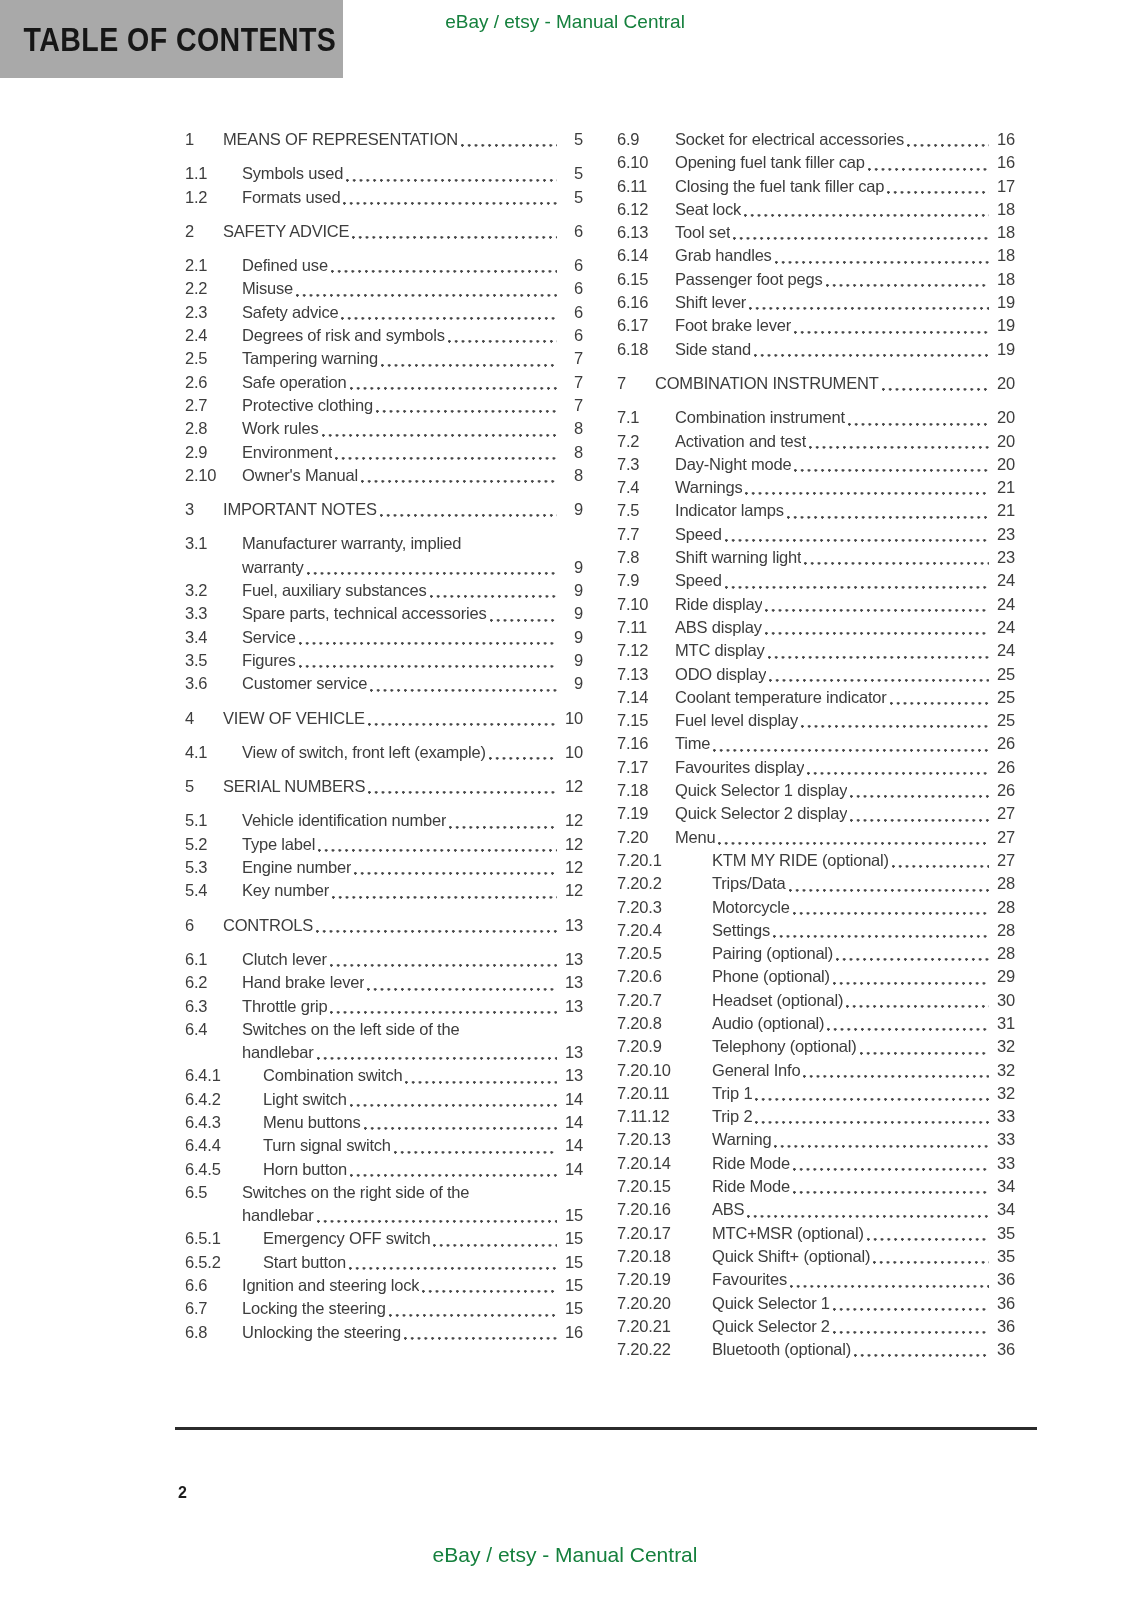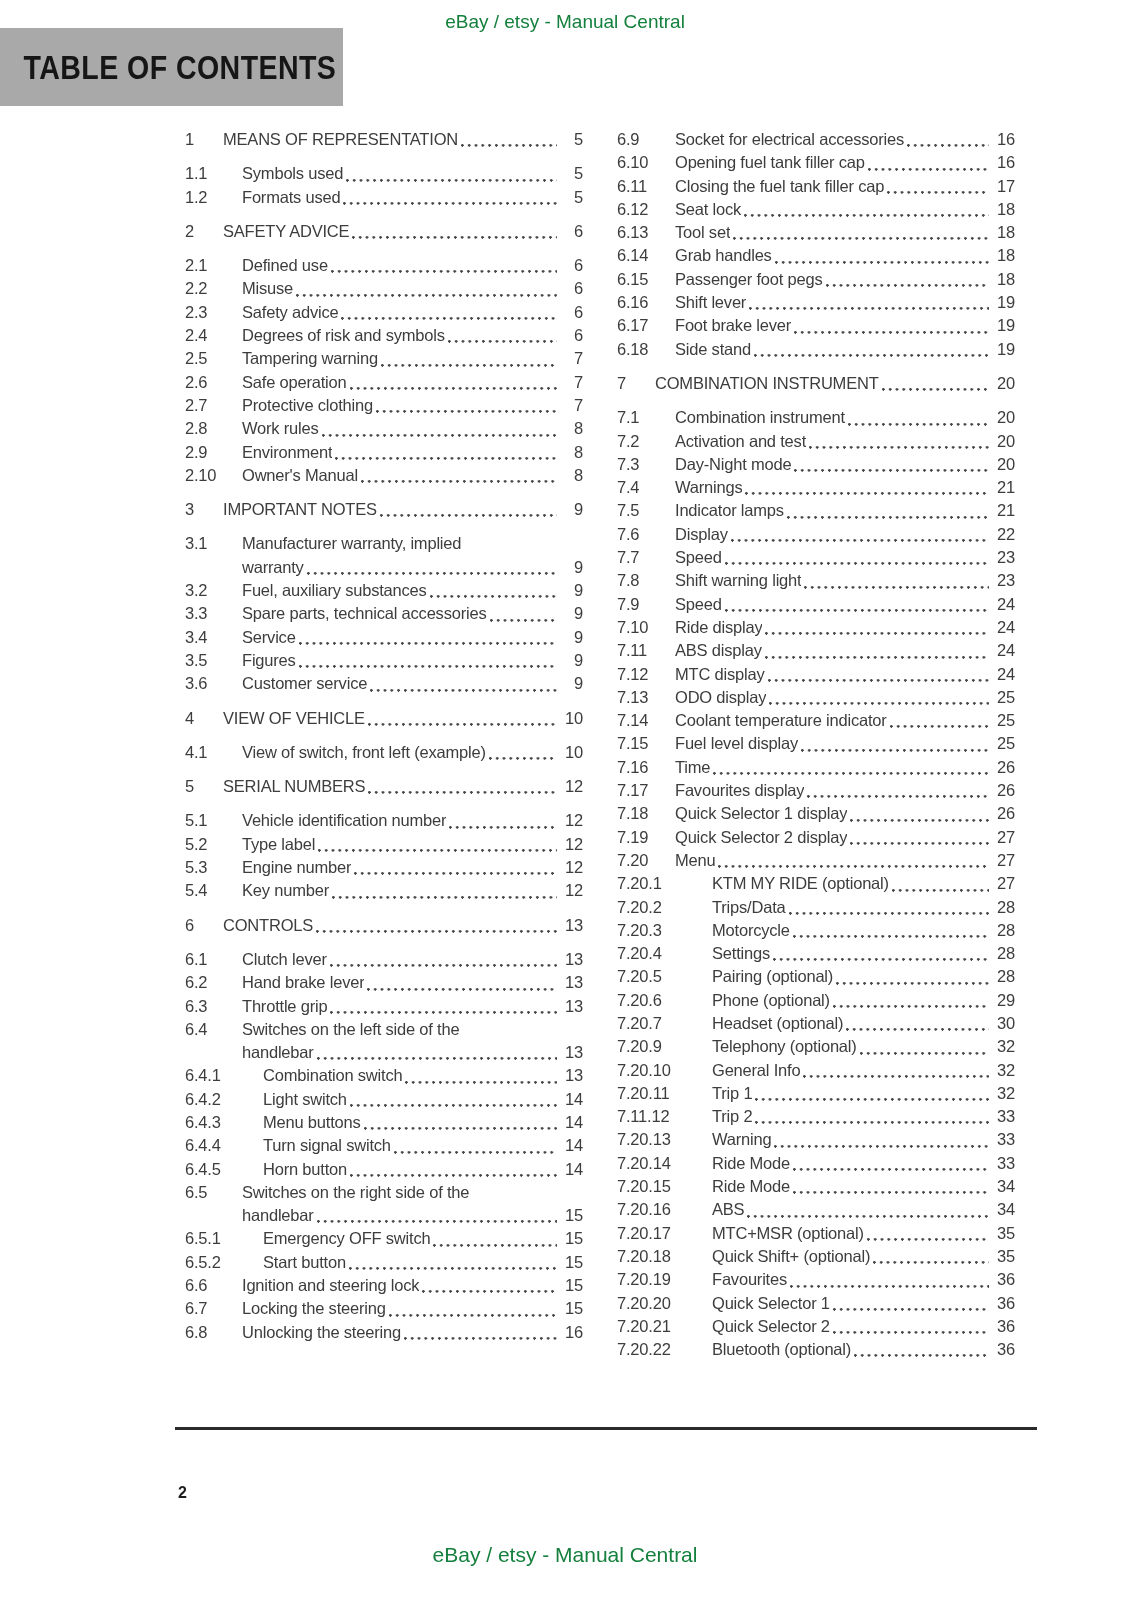--- a/index.html
+++ b/index.html
@@ -10,21 +10,21 @@
   html,body{margin:0;padding:0;}
   body{
     width:1130px;height:1600px;position:relative;overflow:hidden;
     background:#ffffff;
     font-family:"Liberation Sans", sans-serif;
   }
   
   .banner{
     position:absolute;left:0;top:0;width:343px;height:78px;
     background:var(--box-bg);
-    display:flex;align-items:center;margin-top:28px;
+    display:flex;align-items:center;
   }
   .banner-title{
     font-size:34px;font-weight:bold;color:var(--ink-dark);
     padding-left:28px;white-space:nowrap;letter-spacing:0.5px;
     transform:scaleX(0.84);transform-origin:left center;
   }
   .watermark{
     position:absolute;left:15px;width:1100px;text-align:center;
     color:#15803d;
   }
@@ -437,26 +437,20 @@
         <span class="dots"></span>
         <span class="page">21</span>
       </div>
       <div class="row lv2">
         <span class="num">7.5</span>
         <span class="title">Indicator lamps</span>
         <span class="dots"></span>
         <span class="page">21</span>
       </div>
       <div class="row lv2">
-        <span class="num">7.6</span>
-        <span class="title">Display</span>
-        <span class="dots"></span>
-        <span class="page">22</span>
-      </div>
-      <div class="row lv2">
         <span class="num">7.7</span>
         <span class="title">Speed</span>
         <span class="dots"></span>
         <span class="page">23</span>
       </div>
       <div class="row lv2">
         <span class="num">7.8</span>
         <span class="title">Shift warning light</span>
         <span class="dots"></span>
         <span class="page">23</span>
@@ -567,20 +561,26 @@
         <span class="num">7.20.6</span>
         <span class="title">Phone (optional)</span>
         <span class="dots"></span>
         <span class="page">29</span>
       </div>
       <div class="row lv3">
         <span class="num">7.20.7</span>
         <span class="title">Headset (optional)</span>
         <span class="dots"></span>
         <span class="page">30</span>
+      </div>
+      <div class="row lv3">
+        <span class="num">7.20.8</span>
+        <span class="title">Audio (optional)</span>
+        <span class="dots"></span>
+        <span class="page">31</span>
       </div>
       <div class="row lv3">
         <span class="num">7.20.9</span>
         <span class="title">Telephony (optional)</span>
         <span class="dots"></span>
         <span class="page">32</span>
       </div>
       <div class="row lv3">
         <span class="num">7.20.10</span>
         <span class="title">General Info</span>

